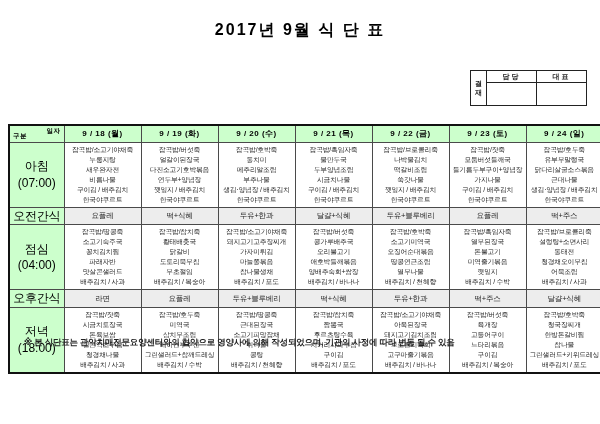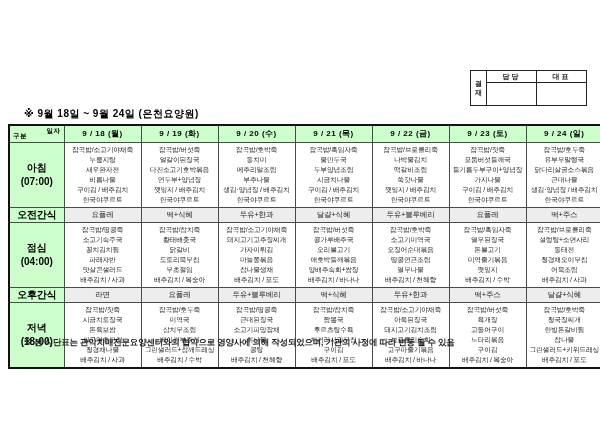--- a/index.html
+++ b/index.html
@@ -45,21 +45,21 @@
     border:2px solid var(--line-dark);
   }
   table.menu th,table.menu td{
     border:1px solid var(--line);vertical-align:middle;text-align:center;
   }
   table.menu thead th{
     background:var(--green);font-size:8px;font-weight:bold;height:17px;
     letter-spacing:0.5px;color:#000;padding:0 1px;
   }
   table.menu td.label{
-    background:var(--green);font-size:10px;font-weight:bold;color:#000;line-height:1.4;
+    background:var(--green);font-size:12px;font-weight:normal;color:#000;line-height:1.4;
   }
   tr.meal{height:62px;}
   tr.snack{height:12px;}
   tr.snack td{background:var(--snack-gray);font-size:7.5px;color:#222;letter-spacing:-0.2px;}
   tr.snack td.label{background:var(--green);}
   td.mealcell{padding:2px 0;background:#fff;}
   .item{
     font-size:6.8px;line-height:10px;color:#222;white-space:nowrap;
     letter-spacing:-0.2px;
   }
@@ -76,36 +76,36 @@
   th.corner .c-bot{position:absolute;bottom:1px;left:3px;font-size:6.5px;font-weight:bold;}
 
   .notes{position:absolute;left:24px;top:336px;}
   .note-line{font-size:8.5px;font-weight:bold;color:#222;line-height:1.55;letter-spacing:-0.2px;}
 </style>
 </head>
 <body>
 
 <div class="page">
 
+  <div class="title">2017년 9월 식 단 표</div>
 
   <table class="approval">
     <tbody>
       <tr>
         <td class="stamp" rowspan="2">결재</td>
         <td class="hcell">담당</td>
         <td class="hcell">대표</td>
       </tr>
       <tr>
         <td class="sign"></td>
         <td class="sign"></td>
       </tr>
     </tbody>
   </table>
 
-  <div class="subtitle">※ 9월 18일 ~ 9월 24일 (은천요양원)</div>
 
   <table class="menu">
     <colgroup>
       <col style="width:55px">
       <col>
         <col>
         <col>
         <col>
         <col>
         <col>

